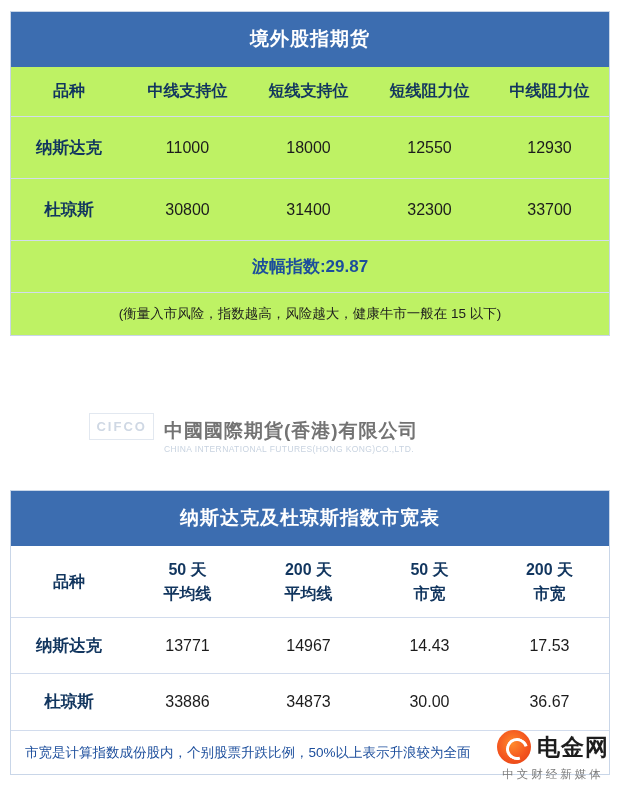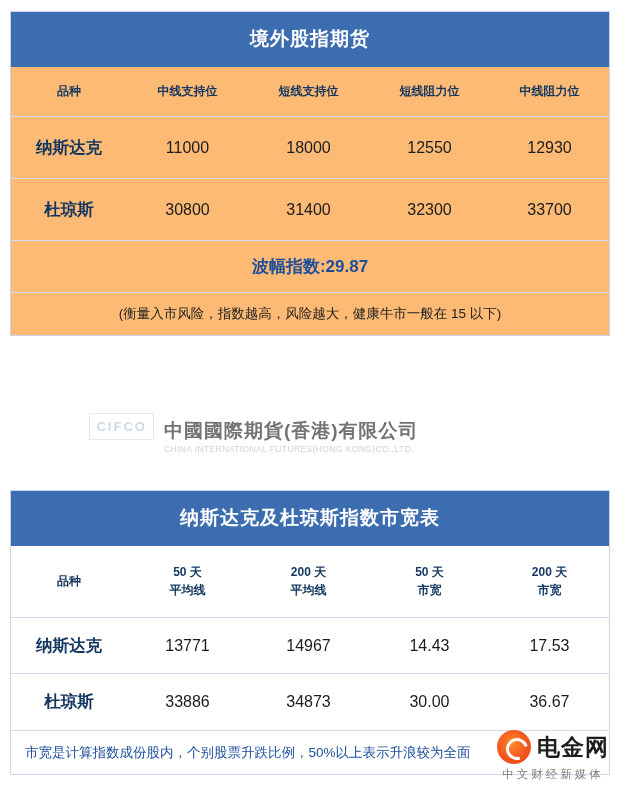--- a/index.html
+++ b/index.html
@@ -19,21 +19,21 @@
     background: #ffffff;
   }
 
   
   .table1 {
     position: absolute;
     left: 10px;
     top: 11px;
     width: 600px;
     border: 1px solid #c9d6e8;
-    background: #fdba74;
+    background: #bef264;
   }
   .t-header {
     background: #3c6db0;
     color: #ffffff;
     text-align: center;
     font-weight: bold;
     font-size: 19px;
     letter-spacing: 1px;
     padding: 14px 0 15px 0;
   }
@@ -47,21 +47,21 @@
   .cell {
     display: flex;
     align-items: center;
     justify-content: center;
     text-align: center;
     font-size: 16px;
     color: #1c1c1c;
   }
   .cell.head {
     font-weight: bold;
-    font-size: 12px;
+    font-size: 16px;
     color: #12365f;
   }
   .cell.firstcol {
     font-weight: bold;
     color: #12365f;
     font-size: 16.5px;
   }
   .c0 { width: 116px; }
   .c1 { width: 121px; }
   .c2 { width: 121px; }

